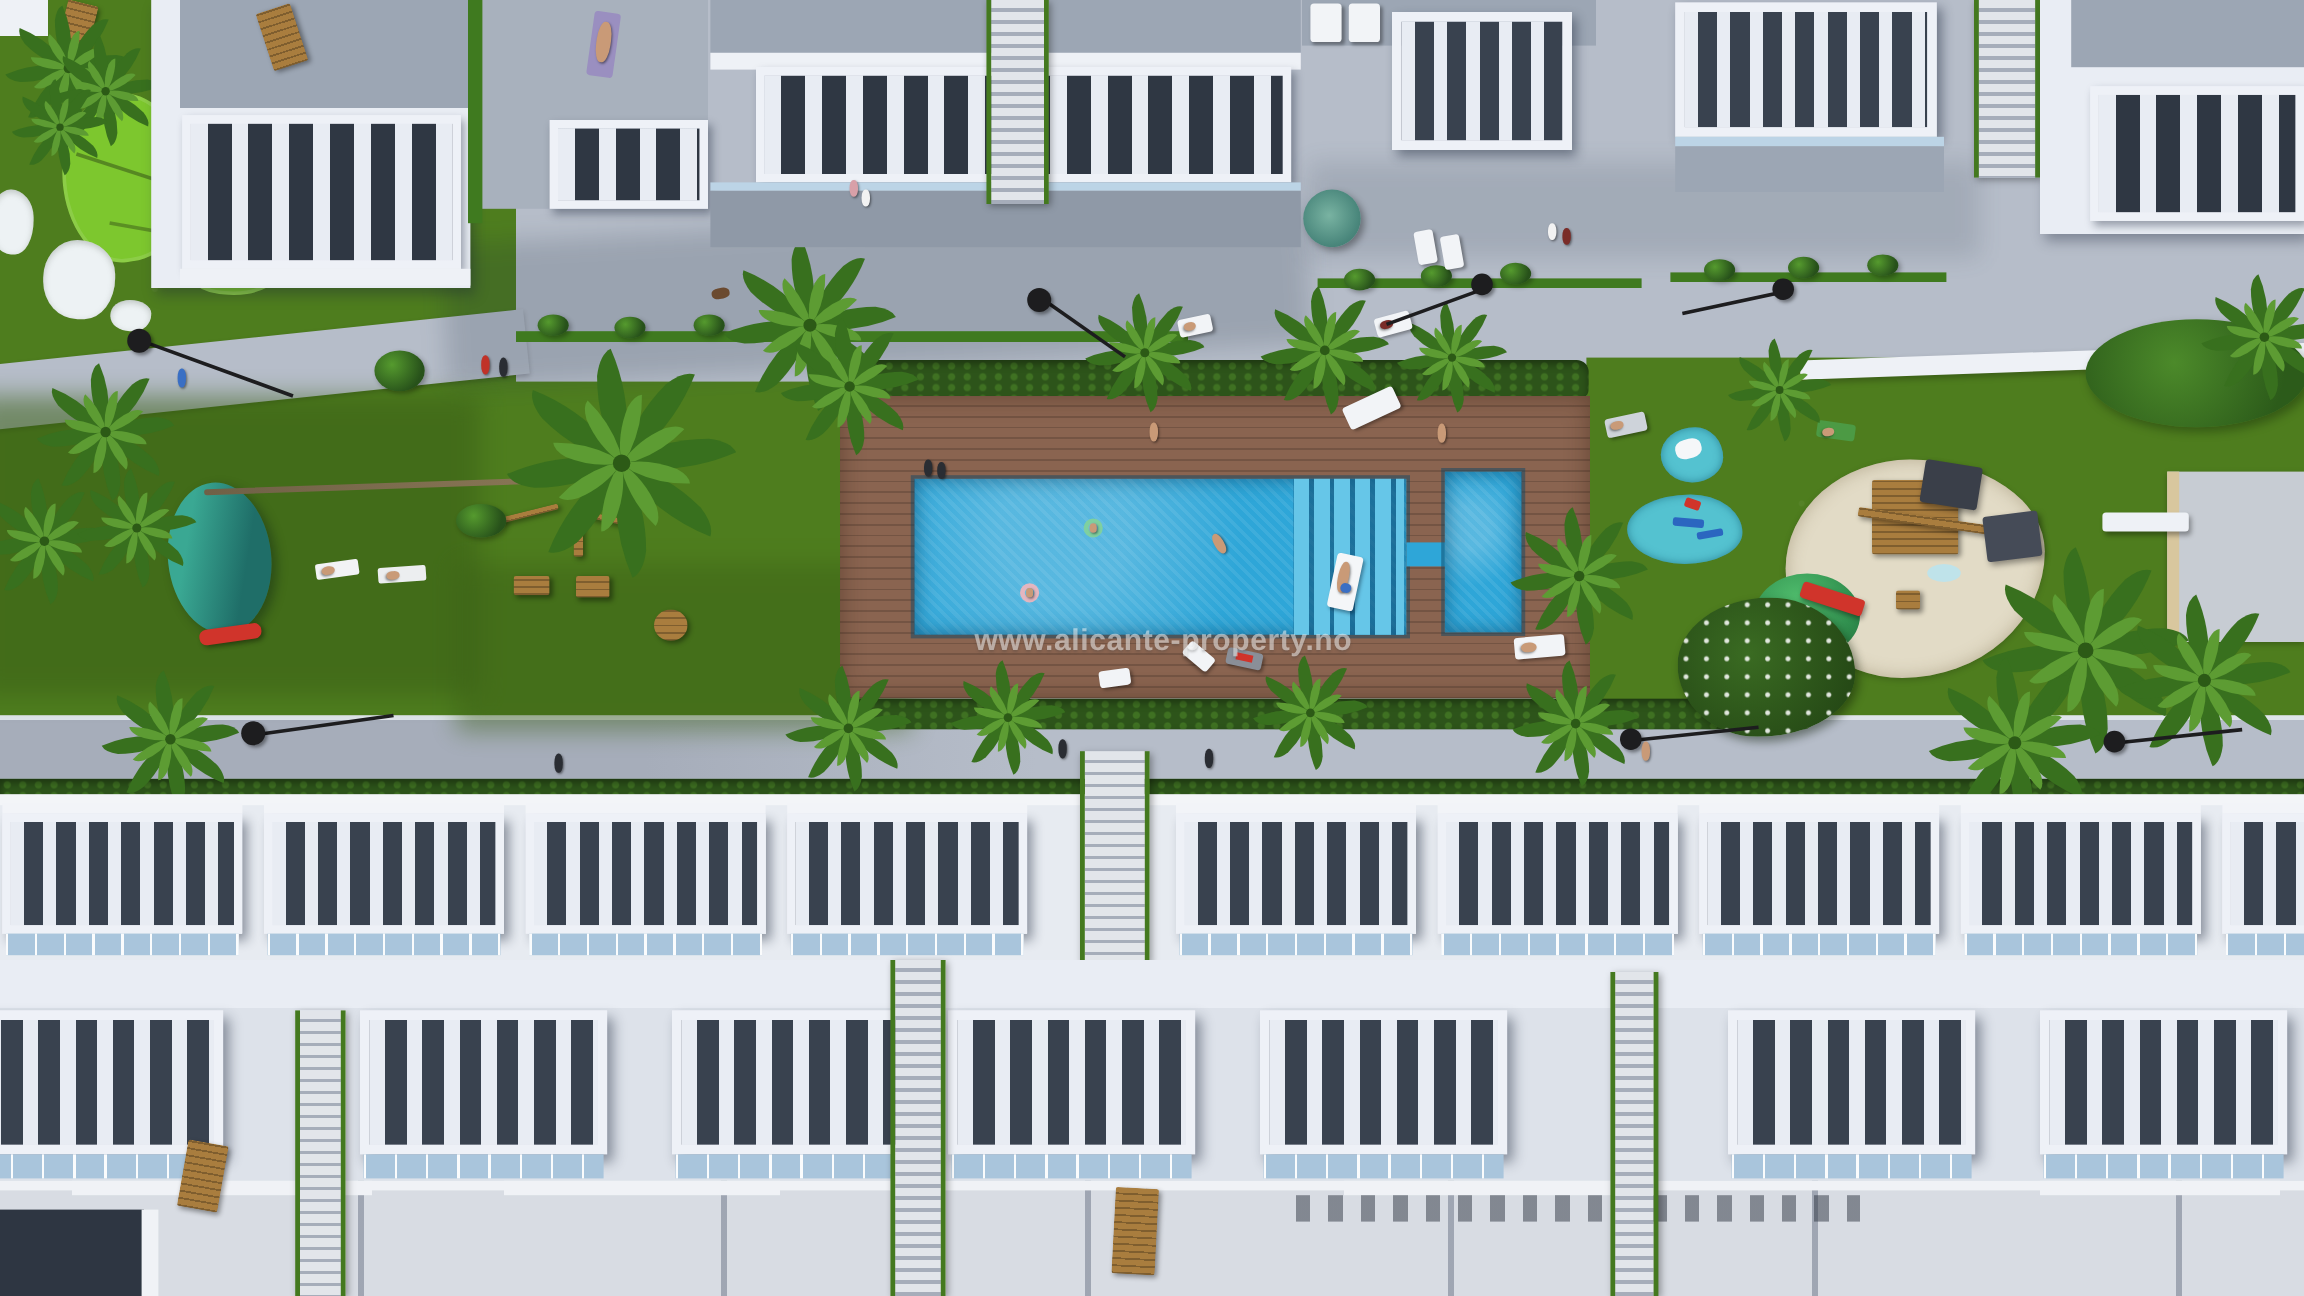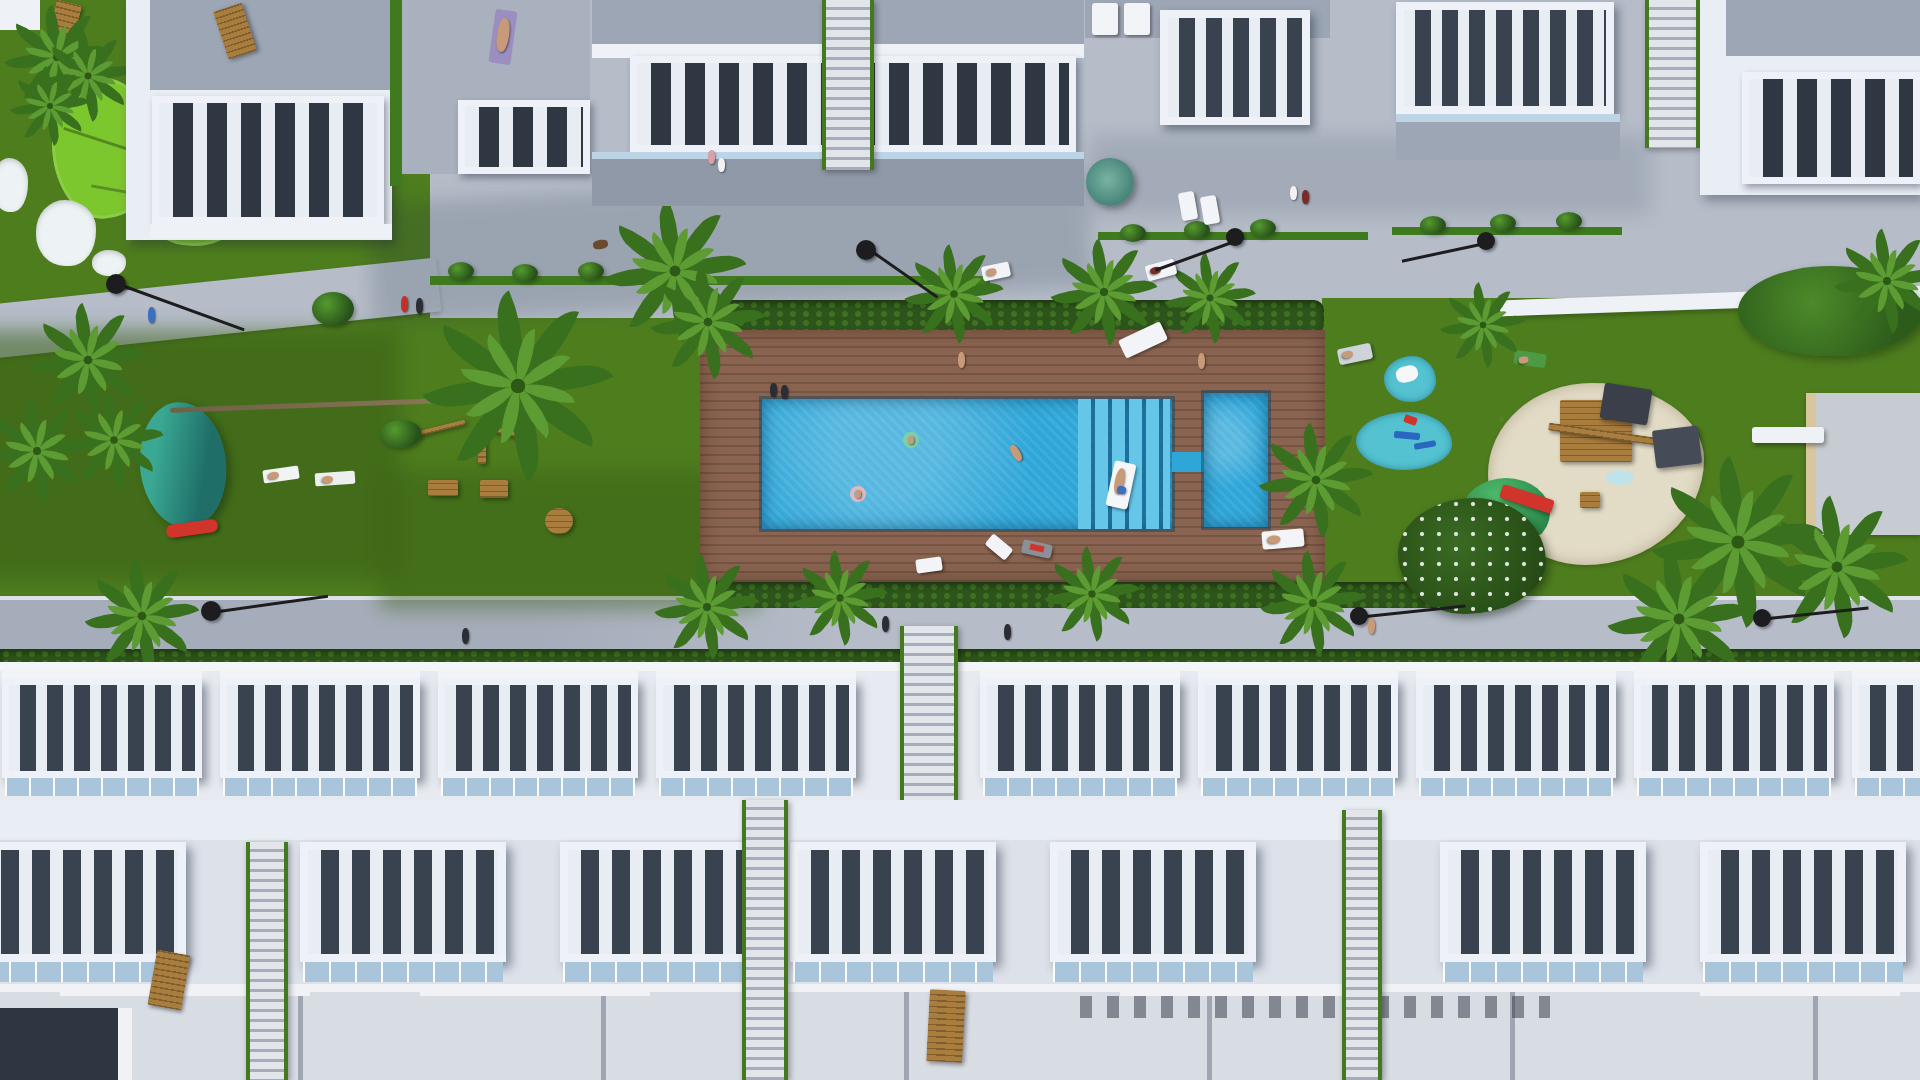--- a/index.html
+++ b/index.html
@@ -352,14 +352,15 @@
   <div class="a" style="left:1700px;top:984px;width:200px;height:12px;background:#f0f2f6"></div>
   <div class="a" style="left:1080px;top:996px;width:470px;height:22px;background:repeating-linear-gradient(90deg,rgba(45,52,64,.5) 0 12px,transparent 12px 27px)"></div>
   <div class="a" style="left:0;top:1008px;width:120px;height:72px;background:#2e3642"></div>
   <div class="a" style="left:118px;top:1008px;width:14px;height:72px;background:#f0f2f6"></div>
   <div class="a stair" style="left:742px;top:800px;width:46px;height:280px"></div>
   <div class="a stair" style="left:246px;top:842px;width:42px;height:238px"></div>
   <div class="a stair" style="left:1342px;top:810px;width:40px;height:270px"></div>
   <i class="a wood" style="left:152px;top:952px;width:34px;height:56px;transform:rotate(10deg)"></i>
   <i class="a wood" style="left:928px;top:990px;width:36px;height:72px;transform:rotate(3deg)"></i>
 
+  <div class="a wm" style="left:812px;top:520px;width:296px">www.alicante-property.no</div>
 
 </div>
 
 </body></html>

